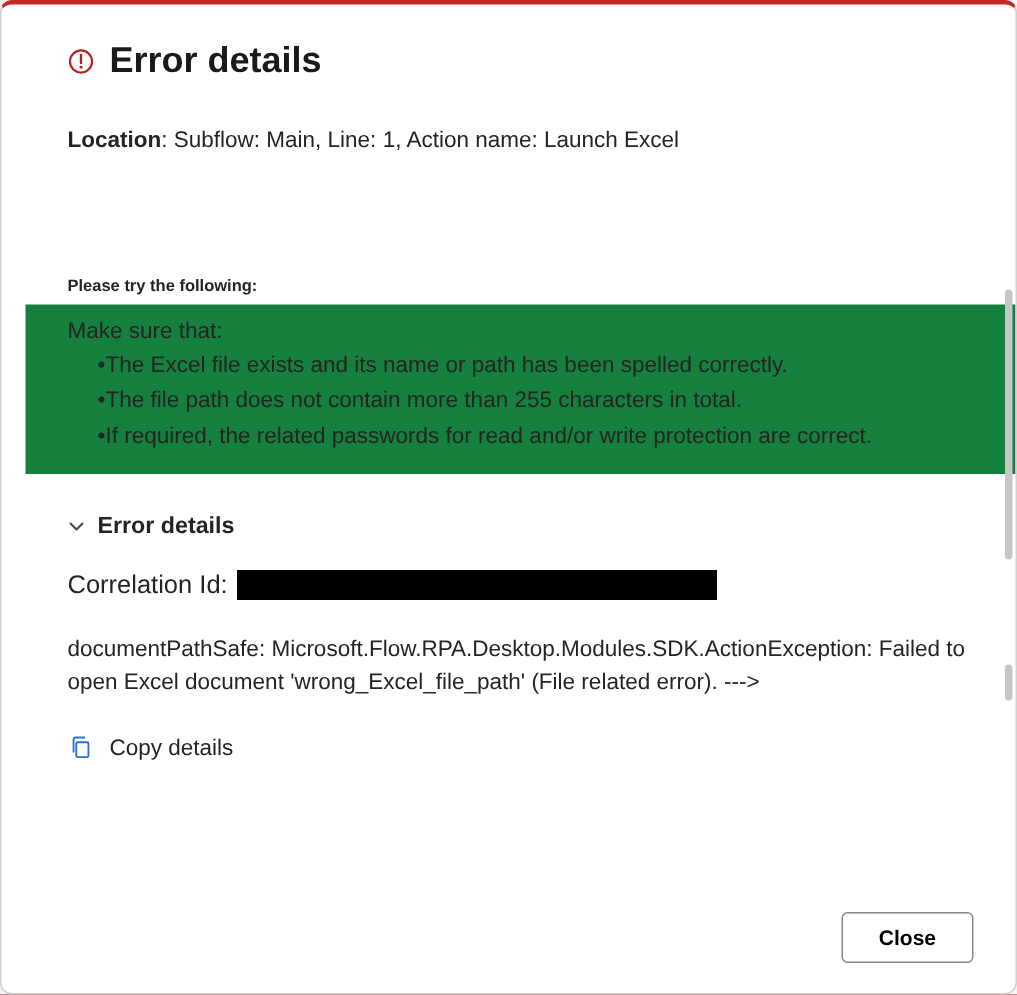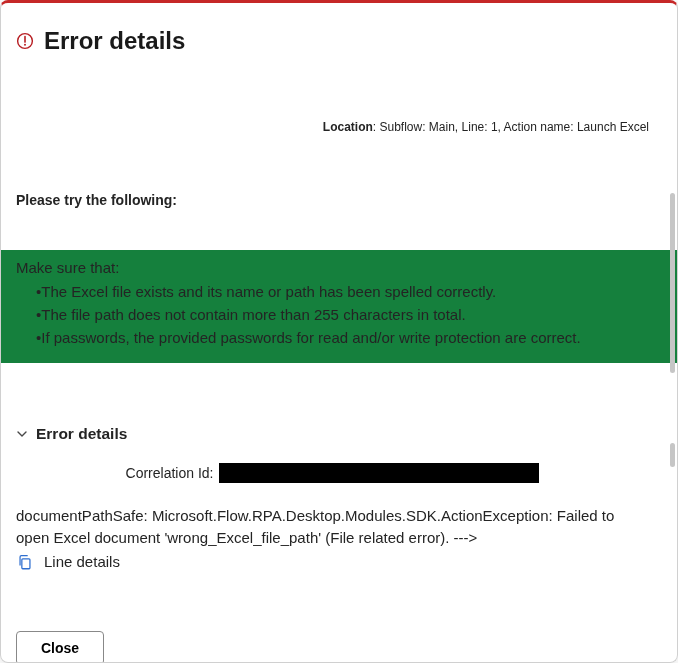--- a/index.html
+++ b/index.html
@@ -10,25 +10,24 @@
       height: 663px;
       position: relative;
       color: #242424;
       border: 1px solid #d0d0d0;
       border-top: 3px solid #c62828;
       border-radius: 8px;
       box-shadow: 0 2px 12px rgba(0,0,0,0.12);
       overflow: hidden;
     }
     .dialog-inner {
-      padding: 24px 28px 20px 15px;
+      padding: 24px 28px 20px 44px;
       display: flex;
       flex-direction: column;
       height: 100%;
-      gap: 36px;
     }
     .dialog-header {
       display: flex;
       align-items: center;
       gap: 10px;
       margin-bottom: 28px;
     }
     .error-circle {
       width: 18px;
       height: 18px;
@@ -38,30 +37,30 @@
       font-size: 24px;
       font-weight: 600;
       color: #1a1a1a;
     }
     .error-message {
       font-size: 15px;
       line-height: 1.45;
       margin-bottom: 2px;
     }
     .location-line {
-      font-size: 12px;
+      font-size: 15px;
       line-height: 1.45;
-      margin-bottom: 20px;
-      text-align: right;
+      margin-bottom: 38px;
     }
     .location-line b { font-weight: 600; }
     .try-heading {
-      font-size: 14px;
+      font-size: 11px;
       font-weight: 700;
       margin-bottom: 6px;
+      margin-top: 42px;
     }
     .suggestion-box {
       background: #15803d;
       margin-left: -28px;
       margin-right: -28px;
       padding: 6px 28px 14px 28px;
       font-size: 15px;
       line-height: 1.55;
     }
     .suggestion-lead { margin-bottom: 0; }
@@ -78,56 +77,56 @@
       cursor: pointer;
       user-select: none;
       margin-bottom: 20px;
     }
     .chevron {
       width: 12px;
       height: 12px;
       flex-shrink: 0;
     }
     .correlation-row {
-      font-size: 14px;
+      font-size: 17px;
       display: flex;
       align-items: center;
       gap: 6px;
       margin-bottom: 22px;
-      justify-content: center;
     }
     .redaction {
       background: #000;
       display: inline-block;
       width: 320px;
       height: 20px;
     }
     .stack-text {
       font-size: 15px;
       line-height: 1.45;
+      margin-bottom: 20px;
       word-break: break-word;
     }
     .copy-row {
       display: flex;
       align-items: center;
       gap: 10px;
       font-size: 15px;
       cursor: pointer;
       padding: 4px 0;
       margin-bottom: 20px;
       width: fit-content;
     }
     .copy-icon {
       width: 18px;
       height: 18px;
     }
     .footer {
       margin-top: auto;
       display: flex;
-      justify-content: flex-start;
+      justify-content: flex-end;
     }
     .close-btn {
       background: #fff;
       border: 1px solid #888;
       border-radius: 4px;
       padding: 8px 24px;
       font-size: 14px;
       font-weight: 600;
       cursor: pointer;
       font-family: inherit;
@@ -169,21 +168,21 @@
     <b><span>Location</span></b>: <span>Subflow: Main, Line: 1, Action name: Launch Excel</span>
   </p>
 
   <p class="try-heading">Please try the following:</p>
 
   <div class="suggestion-box">
     <p class="suggestion-lead">Make sure that:</p>
     <ul class="suggestion-list">
       <li>The Excel file exists and its name or path has been spelled correctly.</li>
       <li>The file path does not contain more than 255 characters in total.</li>
-      <li>If passwords, the provided passwords for read and/or write protection are correct.</li>
+      <li>If required, the related passwords for read and/or write protection are correct.</li>
     </ul>
   </div>
 
   <div class="details-section">
     <div class="details-toggle">
       <svg class="chevron" viewBox="0 0 12 12">
         <path d="M2 4 L6 8 L10 4" stroke="#484848" stroke-width="1.4" fill="none" stroke-linecap="round" stroke-linejoin="round"></path>
       </svg>
       <span>Error details</span>
     </div>
@@ -193,21 +192,21 @@
       <span class="redaction"></span>
     </div>
 
     <p class="stack-text">documentPathSafe: Microsoft.Flow.RPA.Desktop.Modules.SDK.ActionException: Failed to open Excel document 'wrong_Excel_file_path' (File related error). ---&gt;</p>
 
     <div class="copy-row">
       <svg class="copy-icon" viewBox="0 0 20 20" fill="none">
         <rect x="6.5" y="6.5" width="9" height="11" rx="1" stroke="#2f6fd0" stroke-width="1.4"></rect>
         <path d="M4.5 14 V4.5 Q4.5 3 6 3 H13" stroke="#2f6fd0" stroke-width="1.4" fill="none"></path>
       </svg>
-      <span>Line details</span>
+      <span>Copy details</span>
     </div>
   </div>
 
   <div class="footer">
     <button class="close-btn">Close</button>
   </div>
 
 </div>
 
 <div class="scrollbar-hint"></div>

